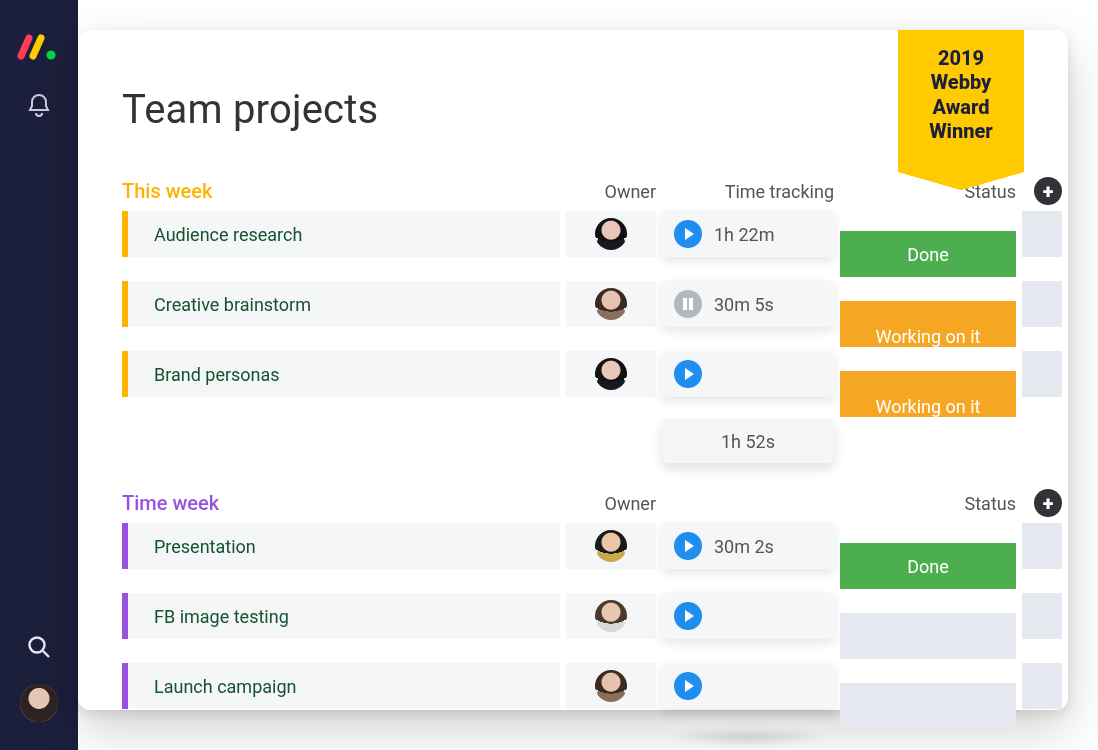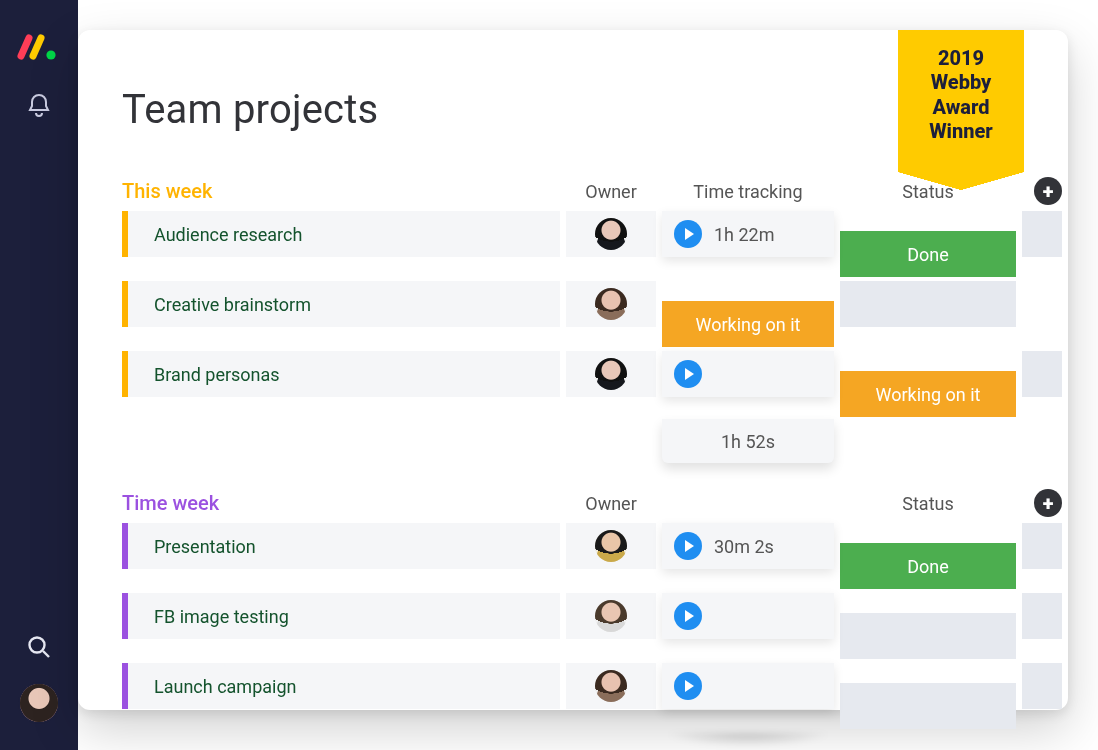--- a/index.html
+++ b/index.html
@@ -76,21 +76,21 @@
   .g-head {
     display: grid;
     grid-template-columns: 438px 90px 172px 176px 40px;
     align-items: center;
     column-gap: 6px;
     margin-bottom: 6px;
   }
   .g-title { font-size: 20px; font-weight: 500; }
   .g-title.orange { color: #ffb300; }
   .g-title.purple { color: #9b51e0; }
-  .col-label { font-size: 18px; color: #555; text-align: center; }
+  .col-label { font-size: 18px; color: #555; text-align: right; }
   .add-col {
     width: 28px; height: 28px; border-radius: 50%;
     background: #323338; color: #fff; display:flex; align-items:center; justify-content:center;
     font-size: 20px; font-weight: 900; justify-self: end;
     cursor: pointer;
   }
 
   
   .row {
     display: grid;
@@ -143,21 +143,21 @@
     background:
       linear-gradient(#fff,#fff) left/4px 100% no-repeat,
       linear-gradient(#fff,#fff) right/4px 100% no-repeat;
   }
   .tt-time { font-size:18px; color:#555; }
   .status-cell {
     height:46px; display:flex; align-items:center; justify-content:center;
     color:#fff; font-size:18px;margin-top:20px;
   }
   .status-done { background:#4cae4f; }
-  .status-working { background:#f5a623; }
+  .status-working { background:#f5a623;align-items:flex-end; }
   .status-empty { background:#e6e9ef; }
   .extra-cell { height:46px; background:#e6e9ef; }
 
   .tt-total {
     grid-column: 3 / 4;
     background:#f5f6f8; height:44px;
     display:flex; align-items:center; justify-content:center;
     font-size:18px; color:#555;
     box-shadow: 0 6px 12px rgba(0,0,0,0.12);
     border-bottom-left-radius:6px; border-bottom-right-radius:6px;
@@ -235,20 +235,24 @@
           <span>Done</span>
         </div>
         <div class="extra-cell"></div>
       </div>
 
       <div class="row">
         <div class="name-cell">Creative brainstorm</div>
         <div class="owner-cell">
           <div class="owner-avatar" style="--skin:#e8c2b0;--hair:#3b2a20;--shirt:#8a6d5a;--bg:#efefef"></div>
         </div>
+        <div class="tt-cell">
+          <div class="tt-btn pause"></div>
+          <span class="tt-time">30m 5s</span>
+        </div>
         <div class="status-cell status-working">
           <span>Working on it</span>
         </div>
         <div class="extra-cell"></div>
       </div>
 
       <div class="row">
         <div class="name-cell">Brand personas</div>
         <div class="owner-cell">
           <div class="owner-avatar" style="--skin:#e8c7b8;--hair:#111;--shirt:#16181d;--bg:#f0f0f0"></div>

